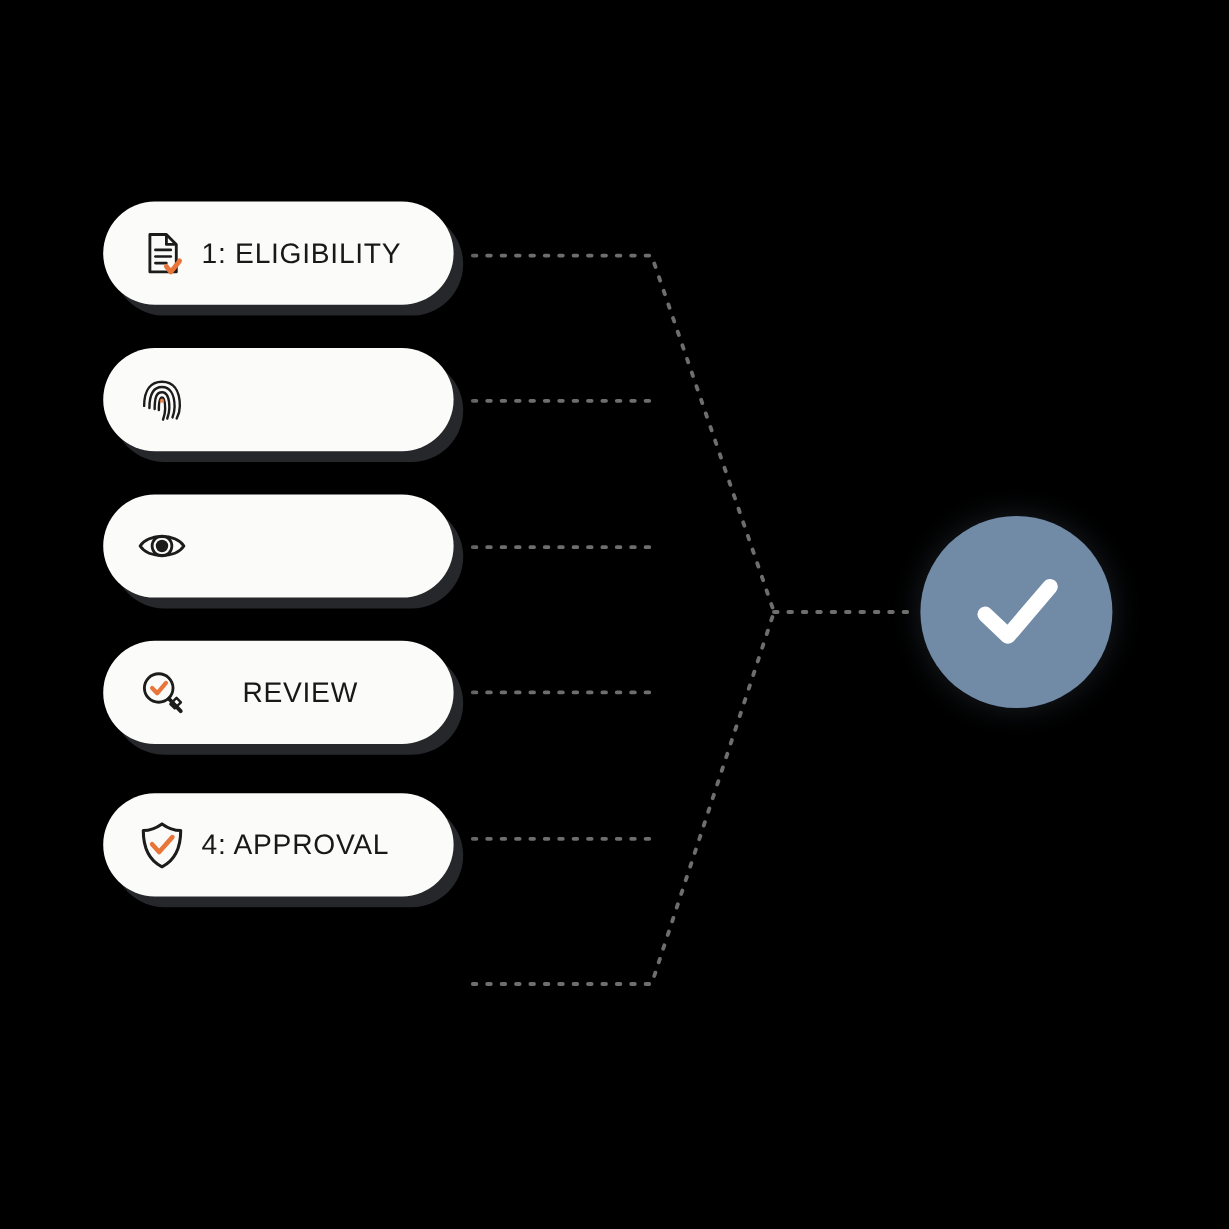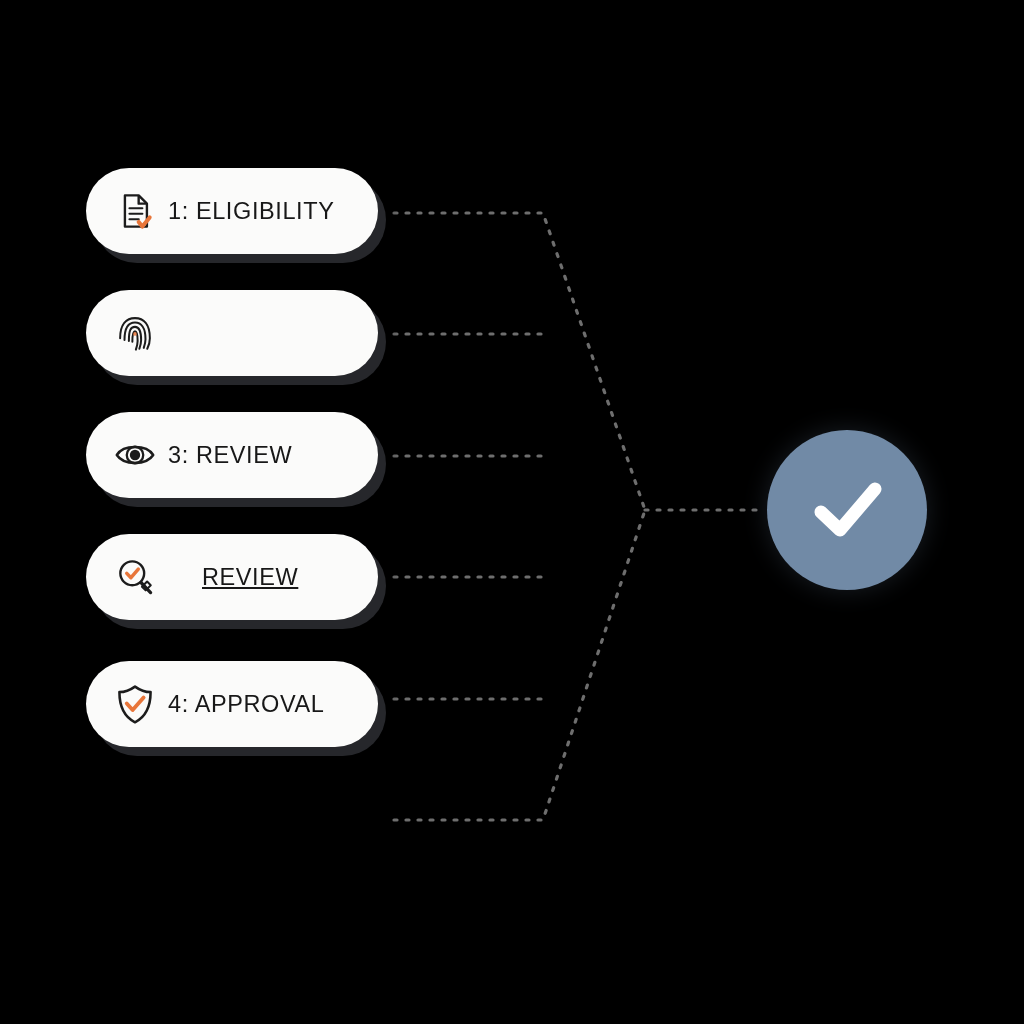--- a/index.html
+++ b/index.html
@@ -71,21 +71,20 @@
   .pill-label {
     flex: 1 1 auto;
     font-size: 23.5px;
     letter-spacing: 0.6px;
     color: #181818;
     white-space: nowrap;
     font-family: "Liberation Sans", sans-serif;
   }
   .pill.no-number .pill-label {
     padding-left: 34px;
-    text-decoration: underline;
   }
 
   
   #outcome-node {
     position: absolute;
     left: 767px;
     top: 430px;
     width: 160px;
     height: 160px;
     border-radius: 50%;
@@ -154,21 +153,20 @@
     </div>
 
     <div class="pill">
       <span class="pill-icon">
         <svg viewBox="0 0 48 48" width="46" height="46">
           <path d="M5 24 C12 13 36 13 43 24 C36 35 12 35 5 24 Z" fill="none" stroke="#1c1c1c" stroke-width="2.6" stroke-linejoin="round"></path>
           <circle cx="24" cy="24" r="8.6" fill="none" stroke="#1c1c1c" stroke-width="2.4"></circle>
           <circle cx="24" cy="24" r="5.4" fill="#1c1c1c"></circle>
         </svg>
       </span>
-      <span class="pill-label">3: REVIEW</span>
     </div>
 
     <div class="pill no-number">
       <span class="pill-icon">
         <svg viewBox="0 0 48 48" width="44" height="44">
           <circle cx="21" cy="20" r="13" fill="none" stroke="#1c1c1c" stroke-width="2.6"></circle>
           <path d="M30.5 30 L41 41" stroke="#1c1c1c" stroke-width="3.6" stroke-linecap="round"></path>
           <path d="M31.6 34.6 l5.6 -5.6 l4 4 l-5.6 5.6 z" fill="none" stroke="#1c1c1c" stroke-width="2.2" stroke-linejoin="round"></path>
           <path d="M15 20 l4.6 4.8 l8 -9.4" fill="none" stroke="#e8763a" stroke-width="3.8" stroke-linecap="round" stroke-linejoin="round"></path>
         </svg>

